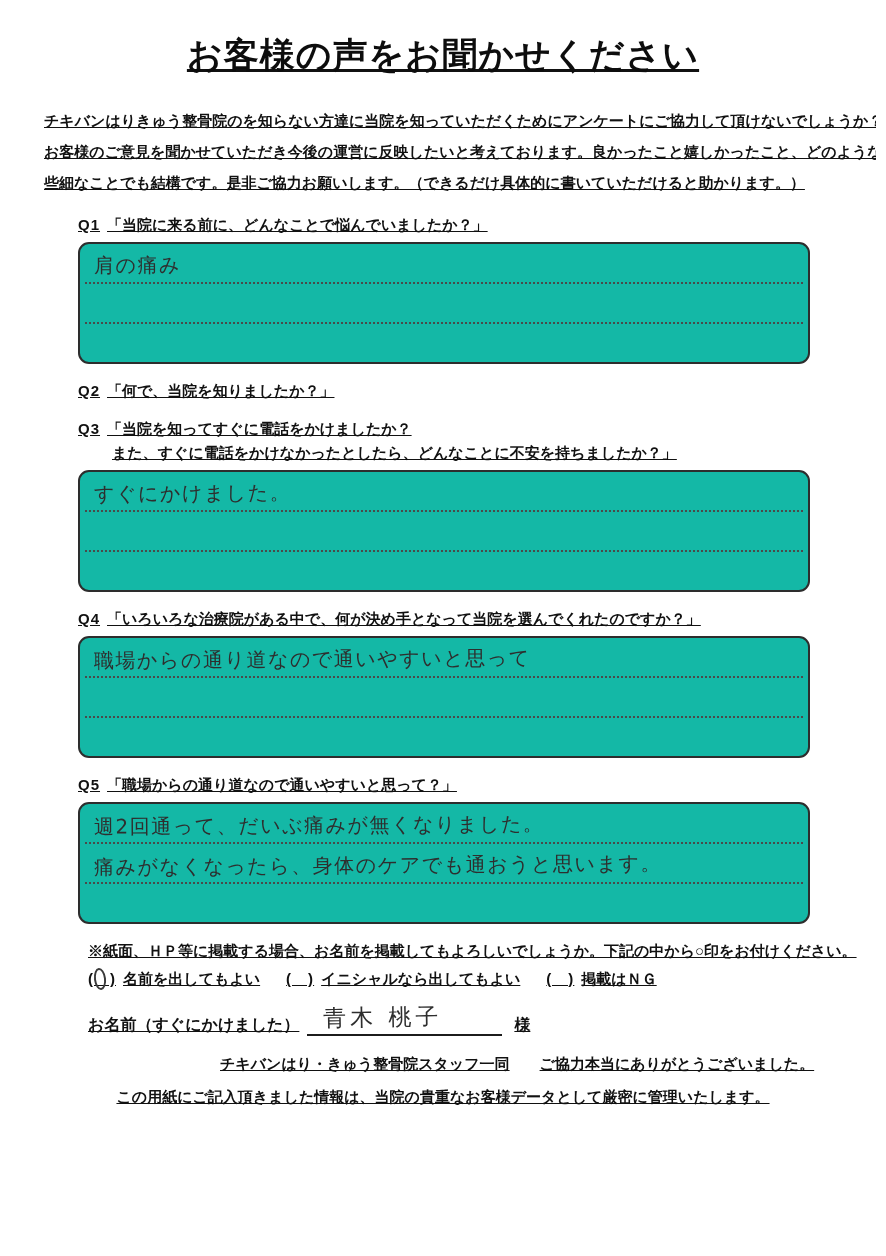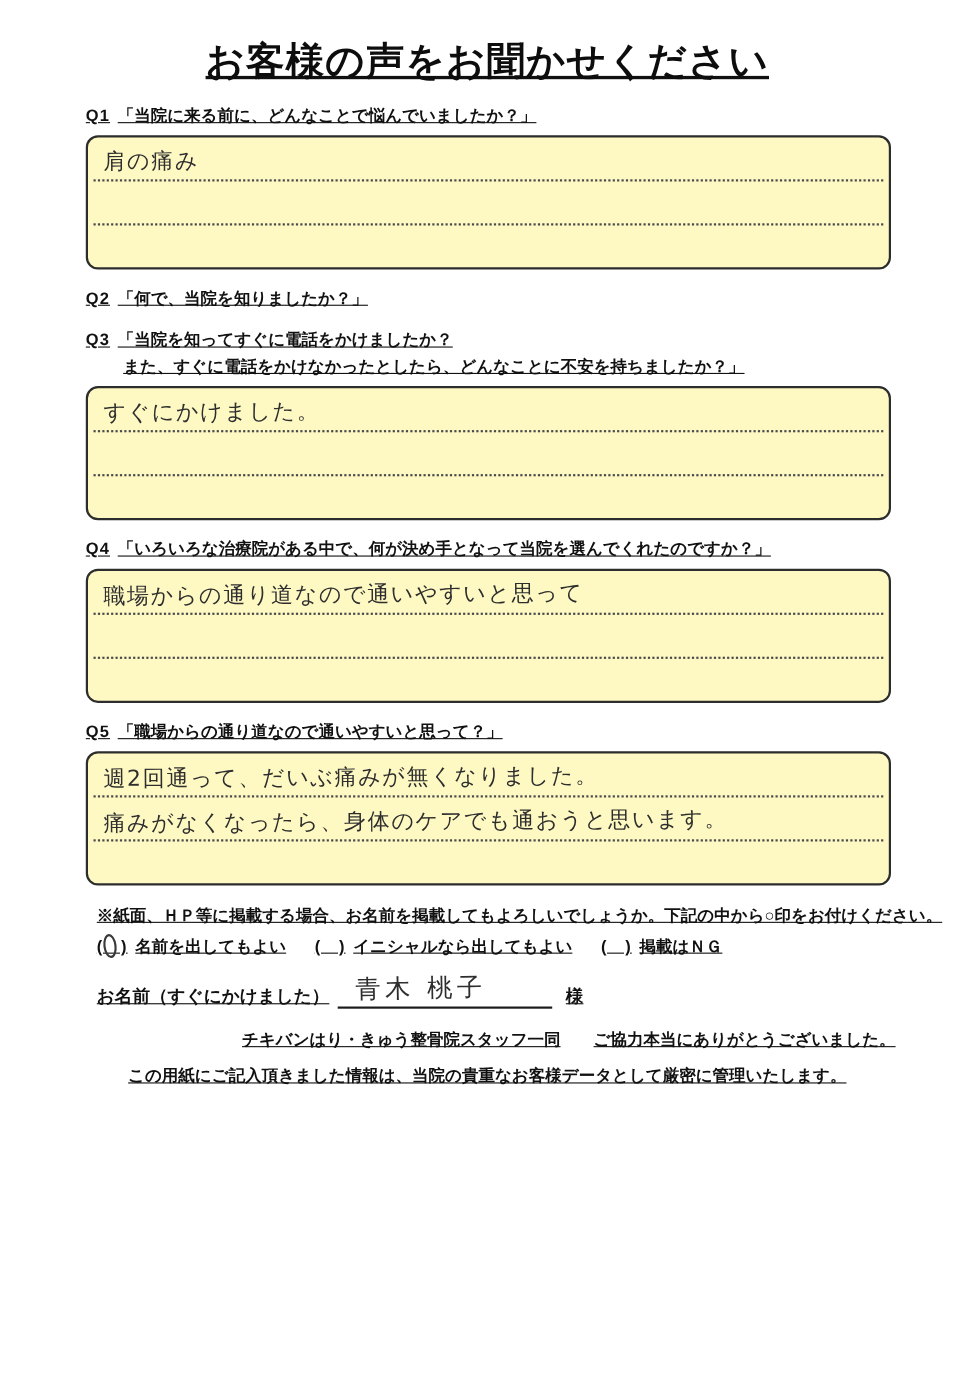--- a/index.html
+++ b/index.html
@@ -48,21 +48,21 @@
     white-space:nowrap;
   }
   .answer-box {
     margin-top:6px;
     height:122px;
     border:2px solid #2d2d2d;
     border-radius:11px;
     display:flex;
     flex-direction:column;
     padding:0 5px;
-    background:#fef9c3;
+    background:#14b8a6;
   }
   .answer-row {
     flex:1;
     position:relative;
     border-bottom:2px dotted #4a4a4a;
   }
   .answer-row.last { border-bottom:none; }
   .hw {
     position:absolute;
     left:9px; bottom:3px;
@@ -142,20 +142,25 @@
     white-space:nowrap;
   }
 </style>
 </head>
 <body>
 
 <div class="page">
 
   <h1 class="title">お客様の声をお聞かせください</h1>
 
+  <div class="intro">
+    <div>チキバンはりきゅう整骨院のを知らない方達に当院を知っていただくためにアンケートにご協力して頂けないでしょうか？</div>
+    <div>お客様のご意見を聞かせていただき今後の運営に反映したいと考えております。良かったこと嬉しかったこと、どのような</div>
+    <div>些細なことでも結構です。是非ご協力お願いします。（できるだけ具体的に書いていただけると助かります。）</div>
+  </div>
 
   <div class="questions">
 
     <section>
       <div class="q-label">
         <span class="q-num">Q1</span>
         <span>「当院に来る前に、どんなことで悩んでいましたか？」</span>
       </div>
       <div class="answer-box">
         <div class="answer-row">

